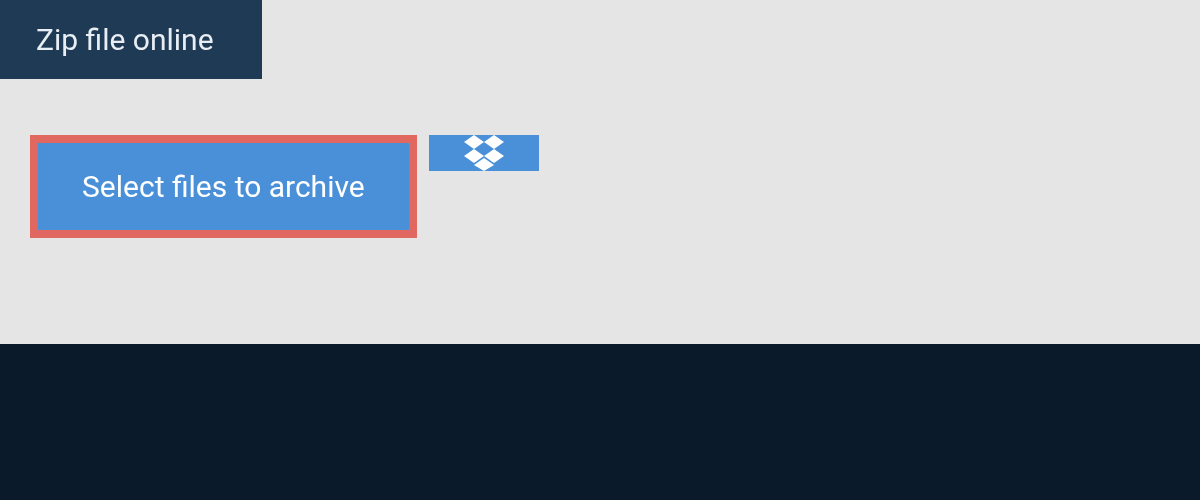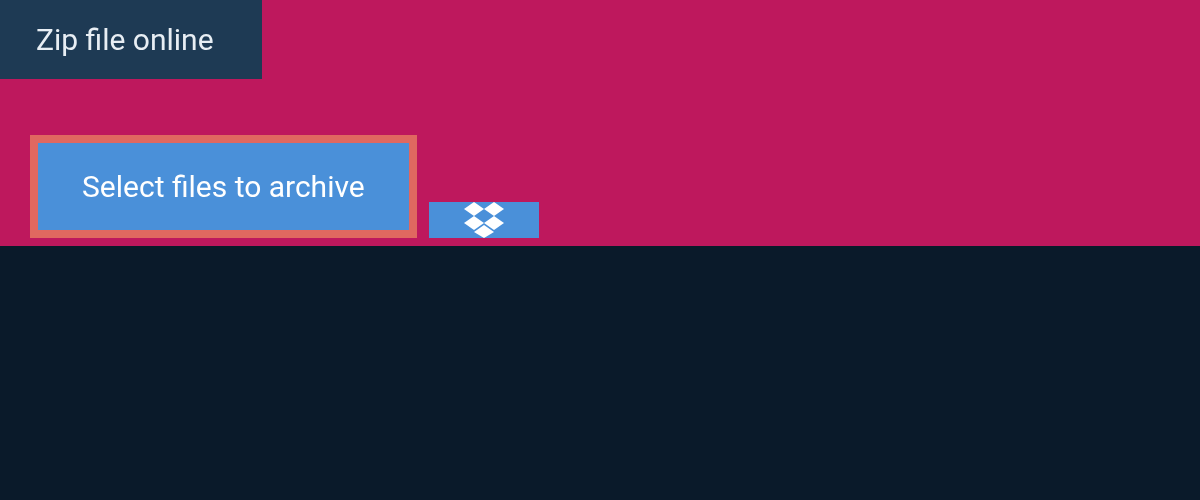--- a/index.html
+++ b/index.html
@@ -8,42 +8,42 @@
       box-sizing: border-box;
     }
     body {
       width: 1200px;
       height: 500px;
       background: #0a1a2a;
       font-family: -apple-system, BlinkMacSystemFont, "Segoe UI", Roboto, sans-serif;
       overflow: hidden;
     }
     .panel {
-      background: #be185d;
+      background: #e5e5e5;
       width: 100%;
-      height: 246px;
+      height: 344px;
       position: relative;
     }
     .tab {
       position: absolute;
       top: 0;
       left: 0;
       background: #1e3a54;
       padding: 22px 48px 22px 36px;
       color: #e8eef4;
       font-size: 30px;
       font-weight: 400;
     }
     .button-row {
       position: absolute;
       top: 135px;
       left: 30px;
       display: flex;
       gap: 12px;
-      align-items: flex-end;
+      align-items: flex-start;
     }
     .select-button {
       background: #4a90d9;
       border: 8px solid #e06860;
       color: #ffffff;
       font-size: 30px;
       font-weight: 400;
       padding: 26px 44px;
       cursor: pointer;
       display: flex;

